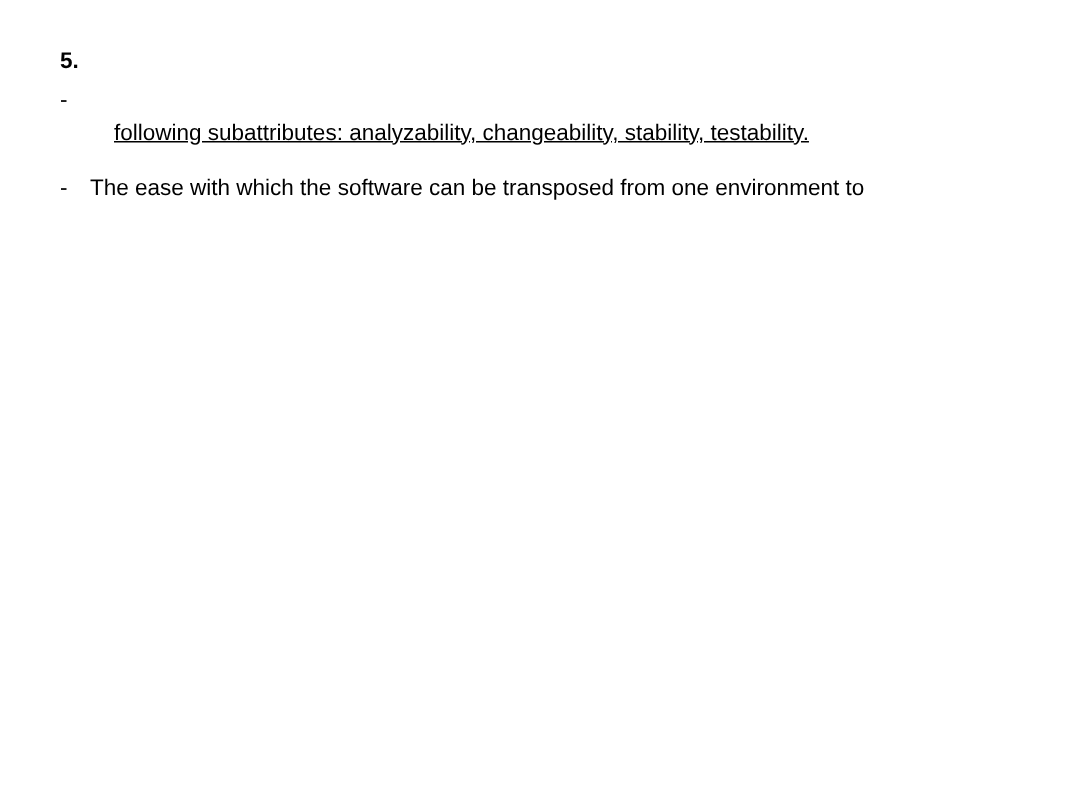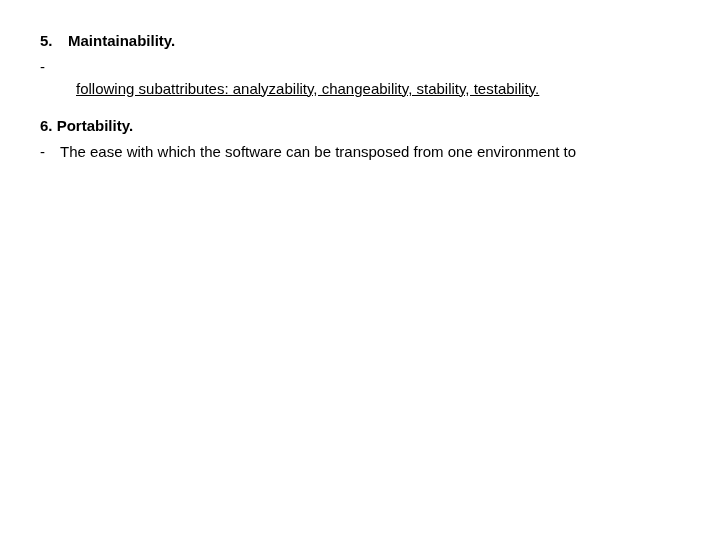--- a/index.html
+++ b/index.html
@@ -71,39 +71,31 @@
     }
   </style>
 </head>
 <body>
 
 <div class="content">
 
   <div class="section">
     <div class="section-header">
       <span class="section-number">5.</span>
-      <span class="section-title">Maintainability.</span>
     </div>
     <div class="bullet-item">
       <span class="bullet-dash">-</span>
       <div class="bullet-text">
         <br>
         <span class="indent">following subattributes: analyzability, changeability, stability, testability.</span>
       </div>
     </div>
   </div>
 
   <div class="section">
-    <div class="section-header">
-      <span class="section-title-inline">
-        <span>6.</span>
-        <span> </span>
-        <span>Portability.</span>
-      </span>
-    </div>
     <div class="bullet-item">
       <span class="bullet-dash">-</span>
       <div class="bullet-text">
         <span>The ease with which the software can be transposed from one environment to</span>
         <br>
         <br>
       </div>
     </div>
   </div>
 

